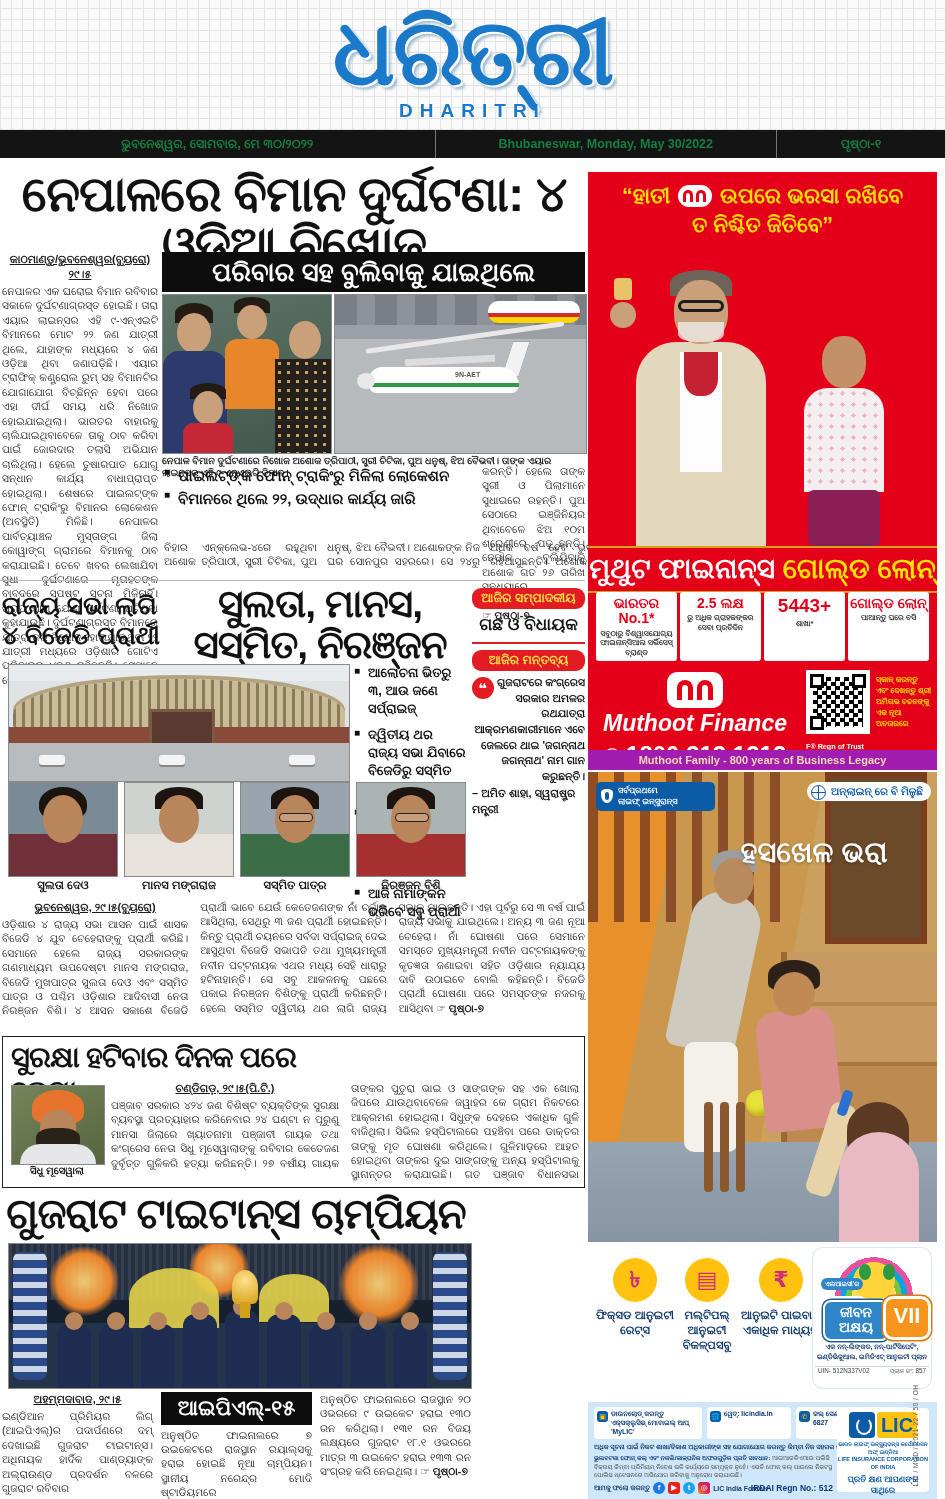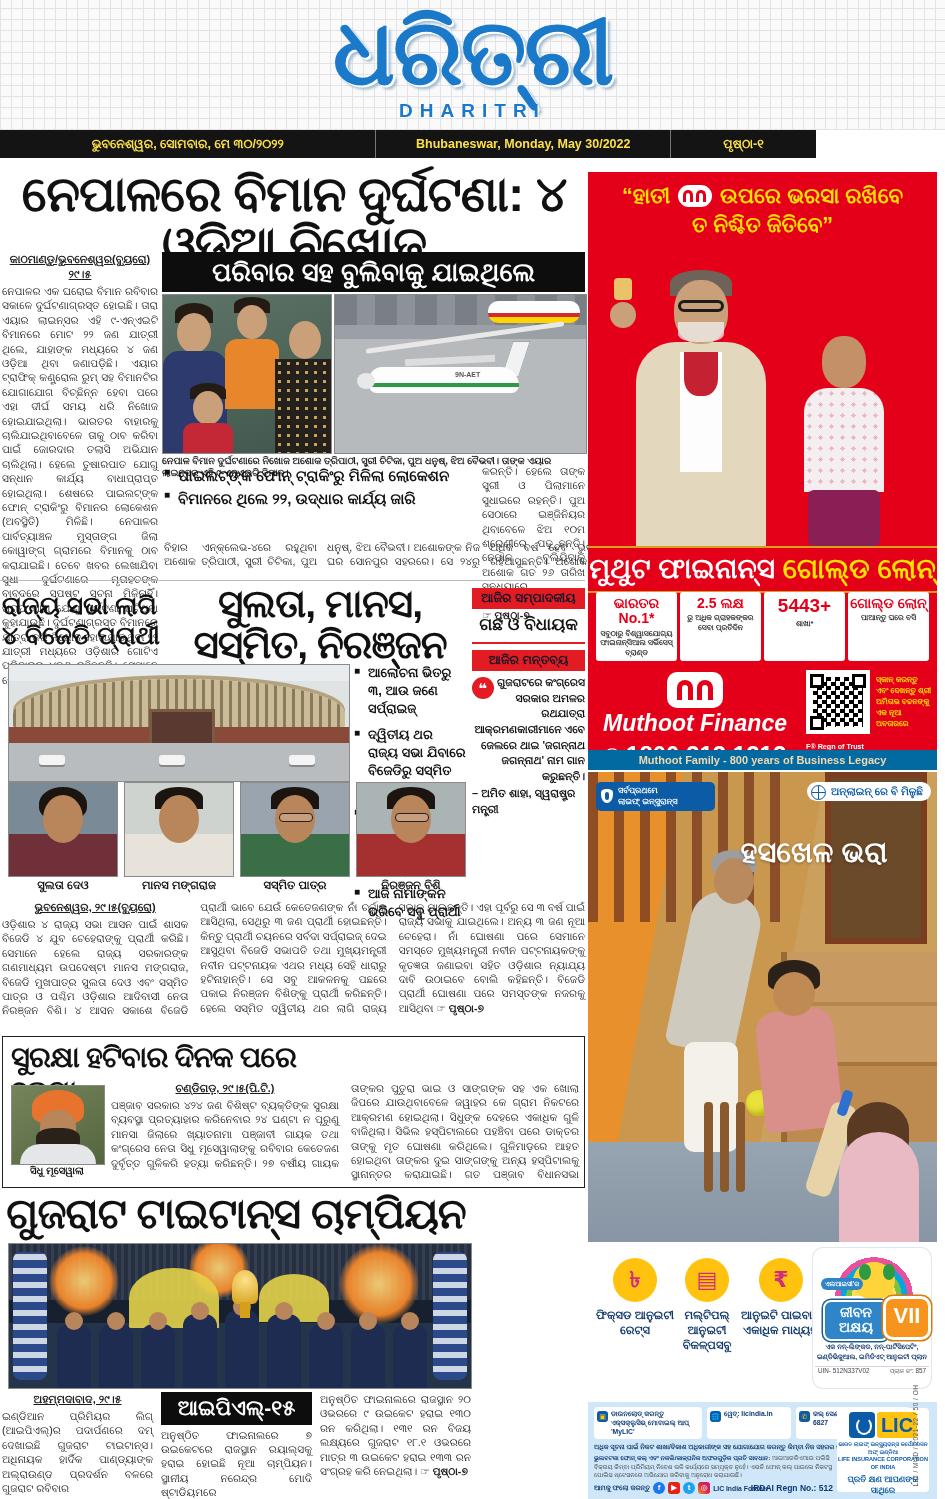--- a/index.html
+++ b/index.html
@@ -8,21 +8,21 @@
   .abs{position:absolute;}
   .jt{text-align:justify;}
   
   .masthead{left:0;top:0;width:945px;height:130px;
     background:repeating-linear-gradient(0deg,#e3e3e5 0 1px,transparent 1px 11px),
                repeating-linear-gradient(90deg,#e3e3e5 0 1px,transparent 1px 11px),#fafafa;}
   .logo-odia{left:0;top:2px;width:945px;text-align:center;font-size:92px;line-height:100px;font-weight:800;
     color:#1a79c8;text-shadow:2px 2px 0 #ffffff,4px 4px 3px #9db9cf;letter-spacing:-2px;}
   .logo-en{left:0;top:100px;width:945px;text-align:center;font-size:19px;font-weight:800;color:#1a79c8;
     letter-spacing:7px;text-shadow:1px 1px 0 #fff;}
-  .datebar{left:0;top:130px;width:816px;height:28px;background:#141414;color:#fde047;display:flex;align-items:center;
+  .datebar{left:0;top:130px;width:945px;height:28px;background:#141414;color:#15803d;display:flex;align-items:center;
     font-size:12.5px;font-weight:700;}
   .datebar .d1{width:46%;text-align:center;}
   .datebar .d2{width:36%;text-align:center;border-left:1px solid #777;border-right:1px solid #777;line-height:28px;}
   .datebar .d3{flex:1;text-align:center;}
   
   .body-txt{font-size:10.6px;line-height:1.36;color:#1c1c1c;}
   .dl{font-weight:800;text-decoration:underline;text-align:center;font-size:11px;margin-bottom:2px;}
   .more{font-weight:800;white-space:nowrap;}
   .bullet-line{position:relative;padding-left:14px;font-weight:800;}
   .bullet-line:before{content:"■";position:absolute;left:0;top:0;font-size:10px;}
@@ -34,21 +34,21 @@
   .photo{border:1px solid #8a8a8a;overflow:hidden;}
   .caption{font-size:9.6px;font-weight:700;color:#222;}
   .nepal-bullets{left:164px;top:464px;width:316px;font-size:15px;line-height:1.55;}
   .nepal-mid{left:164px;top:540px;width:316px;height:42px;column-count:2;column-gap:10px;}
   .nepal-right{left:482px;top:464px;width:103px;height:114px;}
   
   .rs-rule{left:0;top:580px;width:585px;height:1px;background:#bbb;}
   .rs-kicker{left:2px;top:590px;width:168px;font-size:25px;line-height:1.2;font-weight:900;}
   .rs-head{left:172px;top:584px;width:296px;font-size:39px;line-height:1.05;font-weight:900;letter-spacing:-1px;text-align:center;}
   .ed-col{left:472px;top:588px;width:113px;}
-  .red-box{background:#e31b23;color:#0f172a;font-weight:800;font-size:12.5px;text-align:center;padding:3px 2px;border-radius:0;}
+  .red-box{background:#e31b23;color:#fde047;font-weight:800;font-size:12.5px;text-align:center;padding:3px 2px;border-radius:9px;}
   .ed-title{font-size:17px;font-weight:800;text-align:center;padding:6px 0 7px;border-bottom:2px solid #e31b23;margin-bottom:6px;}
   .quote-wrap{position:relative;padding:4px 0 0 0;font-size:10.8px;font-weight:700;text-align:right;line-height:1.45;}
   .quote-ic{position:absolute;left:0;top:6px;width:22px;height:22px;background:#e31b23;border-radius:50%;color:#fff;
     font-size:15px;font-weight:900;text-align:center;line-height:24px;}
   .attrib{font-size:11px;font-weight:800;text-align:left;margin-top:2px;}
   .parl{left:8px;top:664px;width:340px;height:116px;}
   .rs-bullets{left:354px;top:664px;width:112px;font-size:13px;line-height:1.4;}
   .rs-bullets .bullet-line{margin-bottom:7px;}
   .cands{left:8px;top:782px;width:460px;display:flex;gap:6px;}
   .cand{width:110px;}
@@ -93,21 +93,21 @@
   .mu-name{font-size:23px;font-weight:900;font-style:italic;text-align:center;margin-top:2px;}
   .mu-phone{font-size:24px;font-weight:900;text-align:center;margin-top:4px;}
   .mu-phone:before{content:"✆ ";font-size:20px;}
   .qr{position:absolute;left:218px;top:498px;width:64px;height:64px;background:#fff;}
   .qr .pat{position:absolute;inset:7px;background:conic-gradient(#000 25%,transparent 0 50%,#000 0 75%,transparent 0) 0 0/9px 9px;}
   .qr .c{position:absolute;width:14px;height:14px;border:3px solid #000;background:#fff;box-sizing:border-box;}
   .qr .c1{left:4px;top:4px;} .qr .c2{right:4px;top:4px;} .qr .c3{left:4px;bottom:4px;}
   .qr-note{position:absolute;left:288px;top:502px;width:56px;color:#ffe200;font-size:7.6px;font-weight:700;line-height:1.45;}
   .mu-trust{position:absolute;left:218px;top:570px;width:126px;color:#fff;font-size:7.2px;line-height:1.4;}
   .mu-trust .t1{font-weight:900;}
-  .mu-footer{position:absolute;left:0;bottom:0;width:349px;background:#0369a1;color:#f0d9b0;font-size:11px;
+  .mu-footer{position:absolute;left:0;bottom:0;width:349px;background:#a21caf;color:#f0d9b0;font-size:11px;
     font-weight:800;text-align:center;padding:4px 0;}
   
   .lic{left:588px;top:772px;width:349px;height:727px;background:#fff;overflow:hidden;}
   .lic-photo{position:absolute;left:0;top:0;width:349px;height:470px;background:linear-gradient(100deg,#e8912c 0 22%,#c9984e 22% 55%,#caa05c 55%);}
   .lic-floor{position:absolute;left:0;top:370px;width:349px;height:100px;background:linear-gradient(#97a5b2,#8795a4);}
   .lic-steps{position:absolute;right:0;top:180px;width:150px;height:200px;
     background:linear-gradient(#c89a62 0 25%,#b8854b 25% 27%,#c89a62 27% 55%,#a9763e 55% 57%,#bd8a50 57%);border-left:6px solid #9a6a35;}
   .lic-rail{position:absolute;left:0;top:0;width:200px;height:150px;
     background:repeating-linear-gradient(90deg,#7b3c20 0 10px,transparent 10px 26px);opacity:.8;}
   .lic-window{position:absolute;right:10px;top:0;width:90px;height:160px;background:#6b4a2a;

